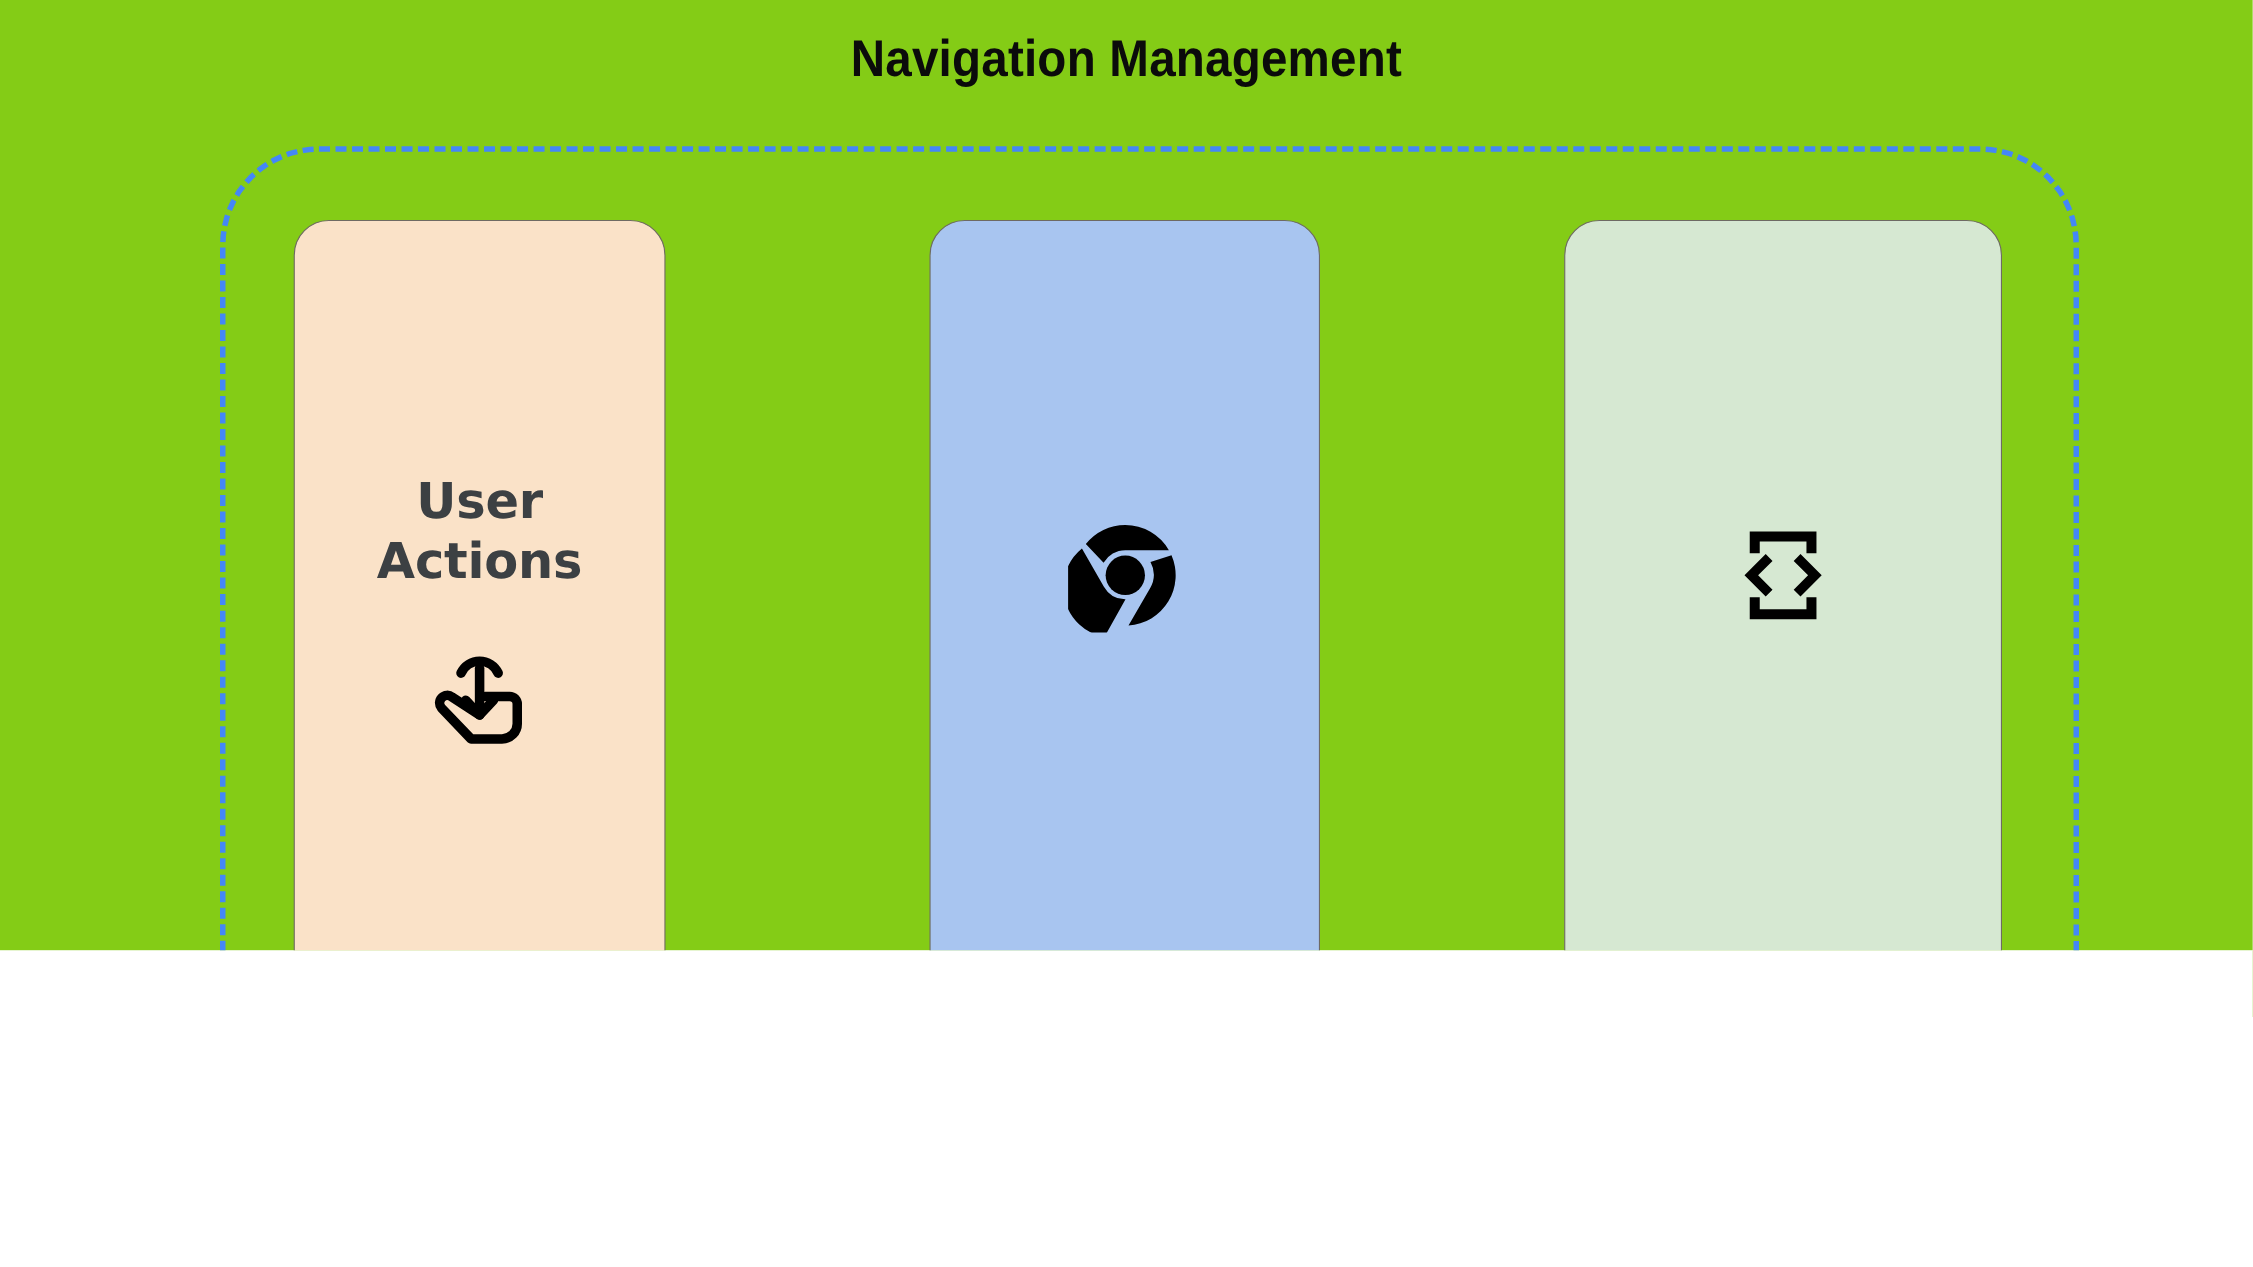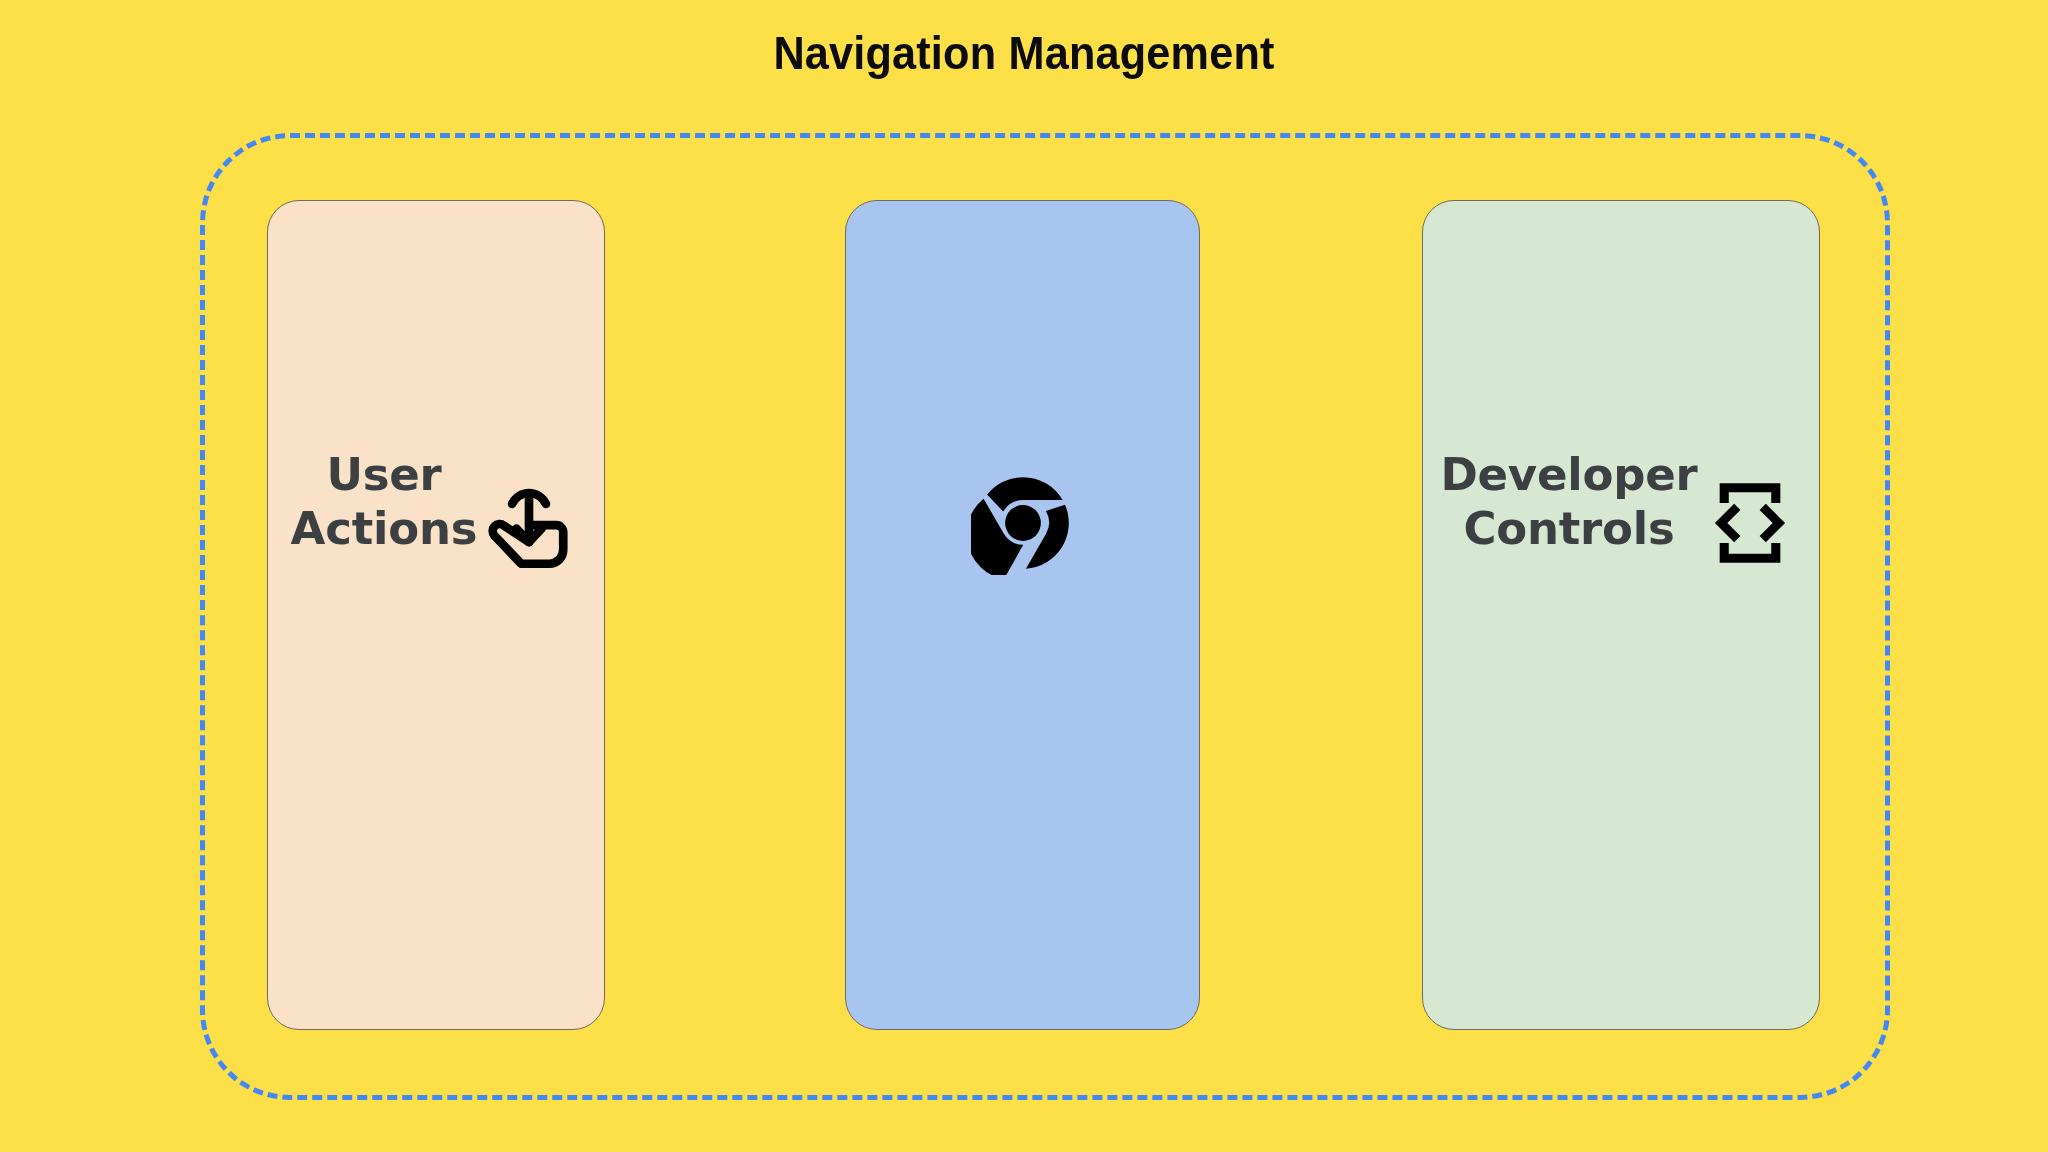--- a/index.html
+++ b/index.html
@@ -7,22 +7,22 @@
     margin: 0;
     padding: 0;
     background: #ffffff;
   }
   body {
     font-family: "Liberation Sans", sans-serif;
   }
   #stage {
     position: relative;
     width: 2048px;
-    height: 1152px;
-    background: #fde047;
+    height: 864px;
+    background: #84cc16;
     overflow: hidden;
   }
 
   
   #page-title {
     position: absolute;
     left: 0;
     top: 25px;
     width: 2048px;
     text-align: center;
@@ -66,21 +66,21 @@
     border: 1.6px solid #6e6a63;
     border-radius: 32px;
     display: flex;
     flex-direction: column;
     align-items: center;
     justify-content: flex-start;
   }
   .card-inner {
     margin-top: 228px;
     display: flex;
-    flex-direction: row;
+    flex-direction: column;
     align-items: center;
   }
   .card-label {
     font-family: "DejaVu Sans", "Liberation Sans", sans-serif;
     font-size: 45px;
     font-weight: bold;
     line-height: 1.20;
     color: #3c4043;
     text-align: center;
     letter-spacing: -0.2px;
@@ -162,22 +162,20 @@
 
               <circle cx="50" cy="50" r="17.2"></circle>
             </g>
           </svg>
         </span>
       </div>
     </div>
 
     <div class="card" id="card-developer-controls">
       <div class="card-inner">
-        <div class="card-label">Developer
-Controls</div>
         <span class="card-icon">
           <svg viewBox="0 0 24 24" width="104" height="104" fill="#000000">
 
             <path d="M5 2.8 h14 v4.6 h-2.1 V4.9 H7.1 v2.5 H5 Z"></path>
 
             <path d="M5 21.2 h14 v-4.6 h-2.1 v2.5 H7.1 v-2.5 H5 Z"></path>
 
             <path d="M8.35 7.55 9.78 8.98 6.76 12 9.78 15.02 8.35 16.45 3.9 12 Z"></path>
 
             <path d="M15.65 7.55 14.22 8.98 17.24 12 14.22 15.02 15.65 16.45 20.1 12 Z"></path>

